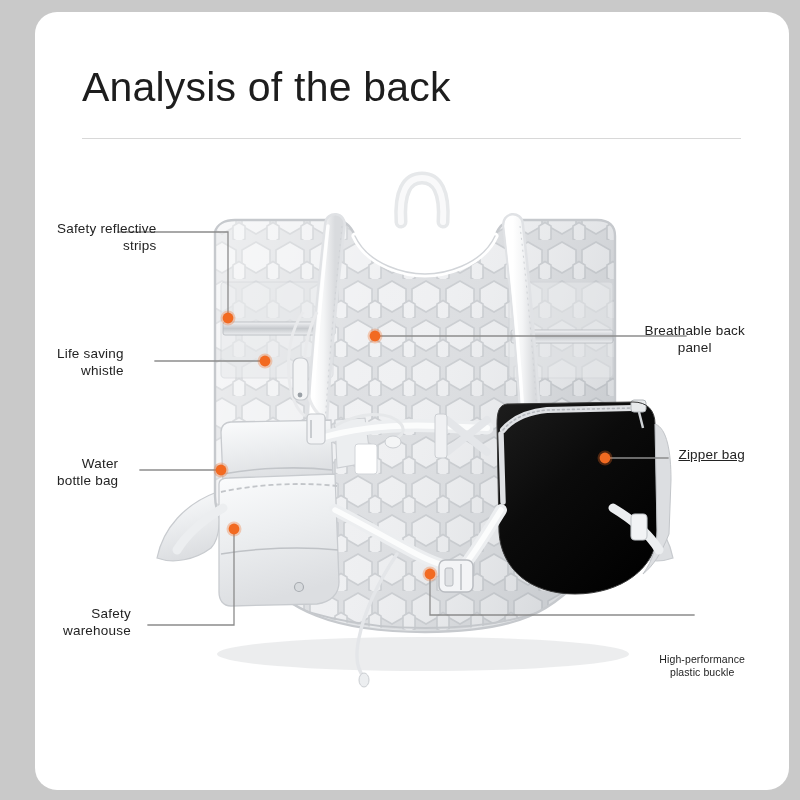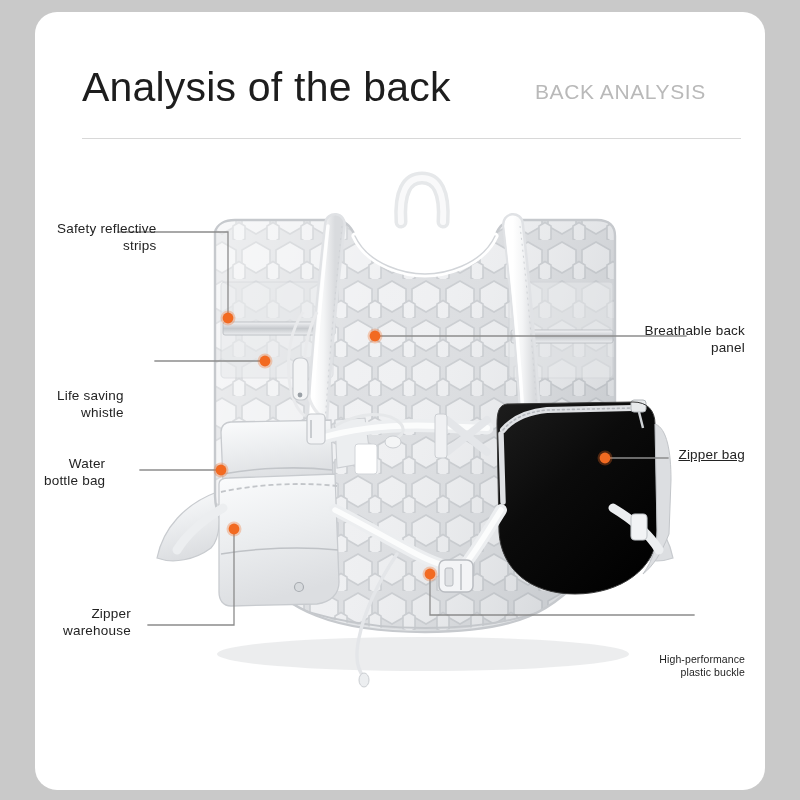--- a/index.html
+++ b/index.html
@@ -21,20 +21,21 @@
   
   .card {
     position: absolute;
     left: 35px;
     top: 12px;
     width: 730px;
     height: 778px;
     background: #ffffff;
     border-radius: 22px;
     overflow: hidden;
+    padding-left: 24px;
   }
 
   
   .title-main {
     position: absolute;
     left: 47px;
     top: 52px;
     font-size: 41px;
     font-weight: 400;
     letter-spacing: 0.2px;
@@ -72,42 +73,41 @@
 
   
   .label {
     position: absolute;
     font-family: "Liberation Sans", sans-serif;
     color: #232323;
     line-height: 1.28;
     white-space: pre-line;
   }
   .label.left  { text-align: right; }
-  .label.right { text-align: right; }
+  .label.right { text-align: center; }
   .label.sz-m  { font-size: 13.5px; letter-spacing: 0.2px; }
   .label.sz-s  { font-size: 10.5px; letter-spacing: 0.1px; }
 
   
   .overlay {
     position: absolute;
     left: 0; top: 0;
     width: 800px; height: 800px;
     pointer-events: none;
   }
 </style>
 </head>
 <body>
 
 <div id="root">
 
   <div class="card">
 
     <div class="title-main">Analysis of the back</div>
 
-    <div class="title-sub">BACK ANALYSIS</div>
 
     <div class="title-rule"></div>
 
     <div class="stage">
       <svg width="730" height="600" viewBox="0 0 730 600" xmlns="http://www.w3.org/2000/svg">
         <defs>
 
           <pattern id="honeycomb" width="34" height="39" patternUnits="userSpaceOnUse">
             <rect width="34" height="39" fill="#dcdee1"></rect>
             <g fill="#eff0f2" stroke="#c9ccd0" stroke-width="1.6">
@@ -361,25 +361,25 @@
         <circle cx="605" cy="458" r="7.5" fill="#f26a21" opacity="0.30"></circle>
         <circle cx="605" cy="458" r="5.4" fill="#f26a21"></circle>
         <circle cx="430" cy="574" r="7.5" fill="#f26a21" opacity="0.30"></circle>
         <circle cx="430" cy="574" r="5.4" fill="#f26a21"></circle>
       </g>
   </svg>
 
   <div id="label-layer">
       <div class="label left sz-m" style="top: 220px; left: 57px;">Safety reflective
 strips</div>
-      <div class="label left sz-m" style="top: 345px; left: 57px; margin-top: 42px;">Life saving
+      <div class="label left sz-m" style="top: 345px; left: 57px;">Life saving
 whistle</div>
-      <div class="label left sz-m" style="top: 455px; left: 44px;">Water
+      <div class="label left sz-m" style="top: 455px; left: 57px;">Water
 bottle bag</div>
-      <div class="label left sz-m" style="top: 605px; left: 63px;">Zipper
+      <div class="label left sz-m" style="top: 605px; left: 63px;">Safety
 warehouse</div>
       <div class="label right sz-m" style="top: 322px; right: 55px;">Breathable back
 panel</div>
       <div class="label right sz-m" style="top: 446px; right: 55px; text-decoration: underline;">Zipper bag</div>
       <div class="label right sz-s" style="top: 605px; right: 55px; margin-top: 48px;">High-performance
 plastic buckle</div>
     </div>
 
 </div>
 

